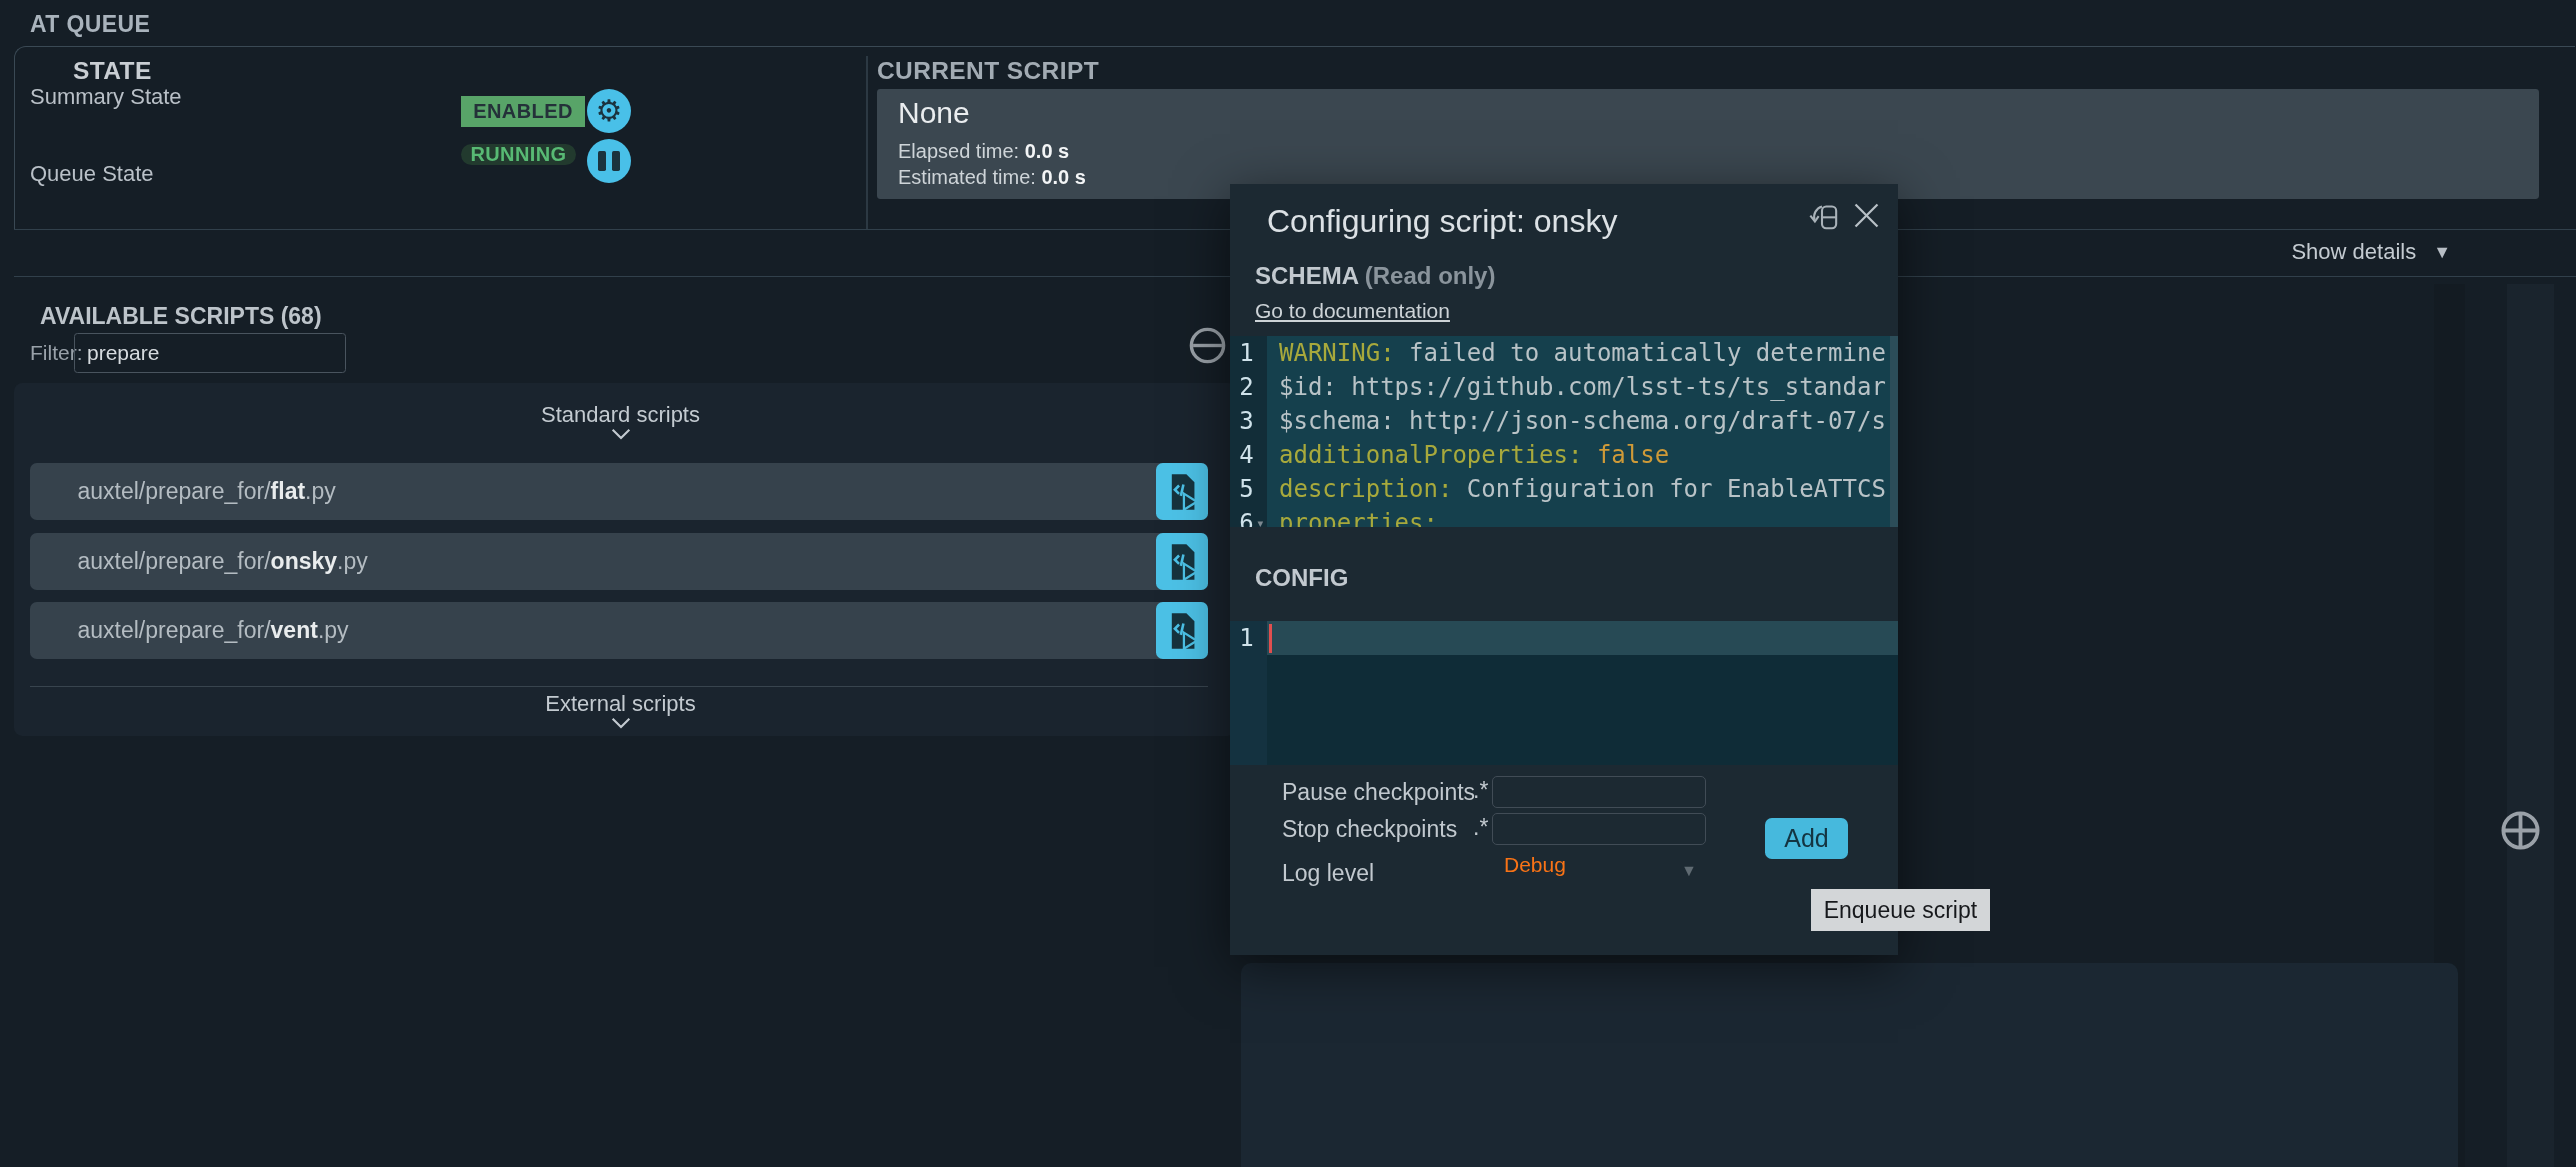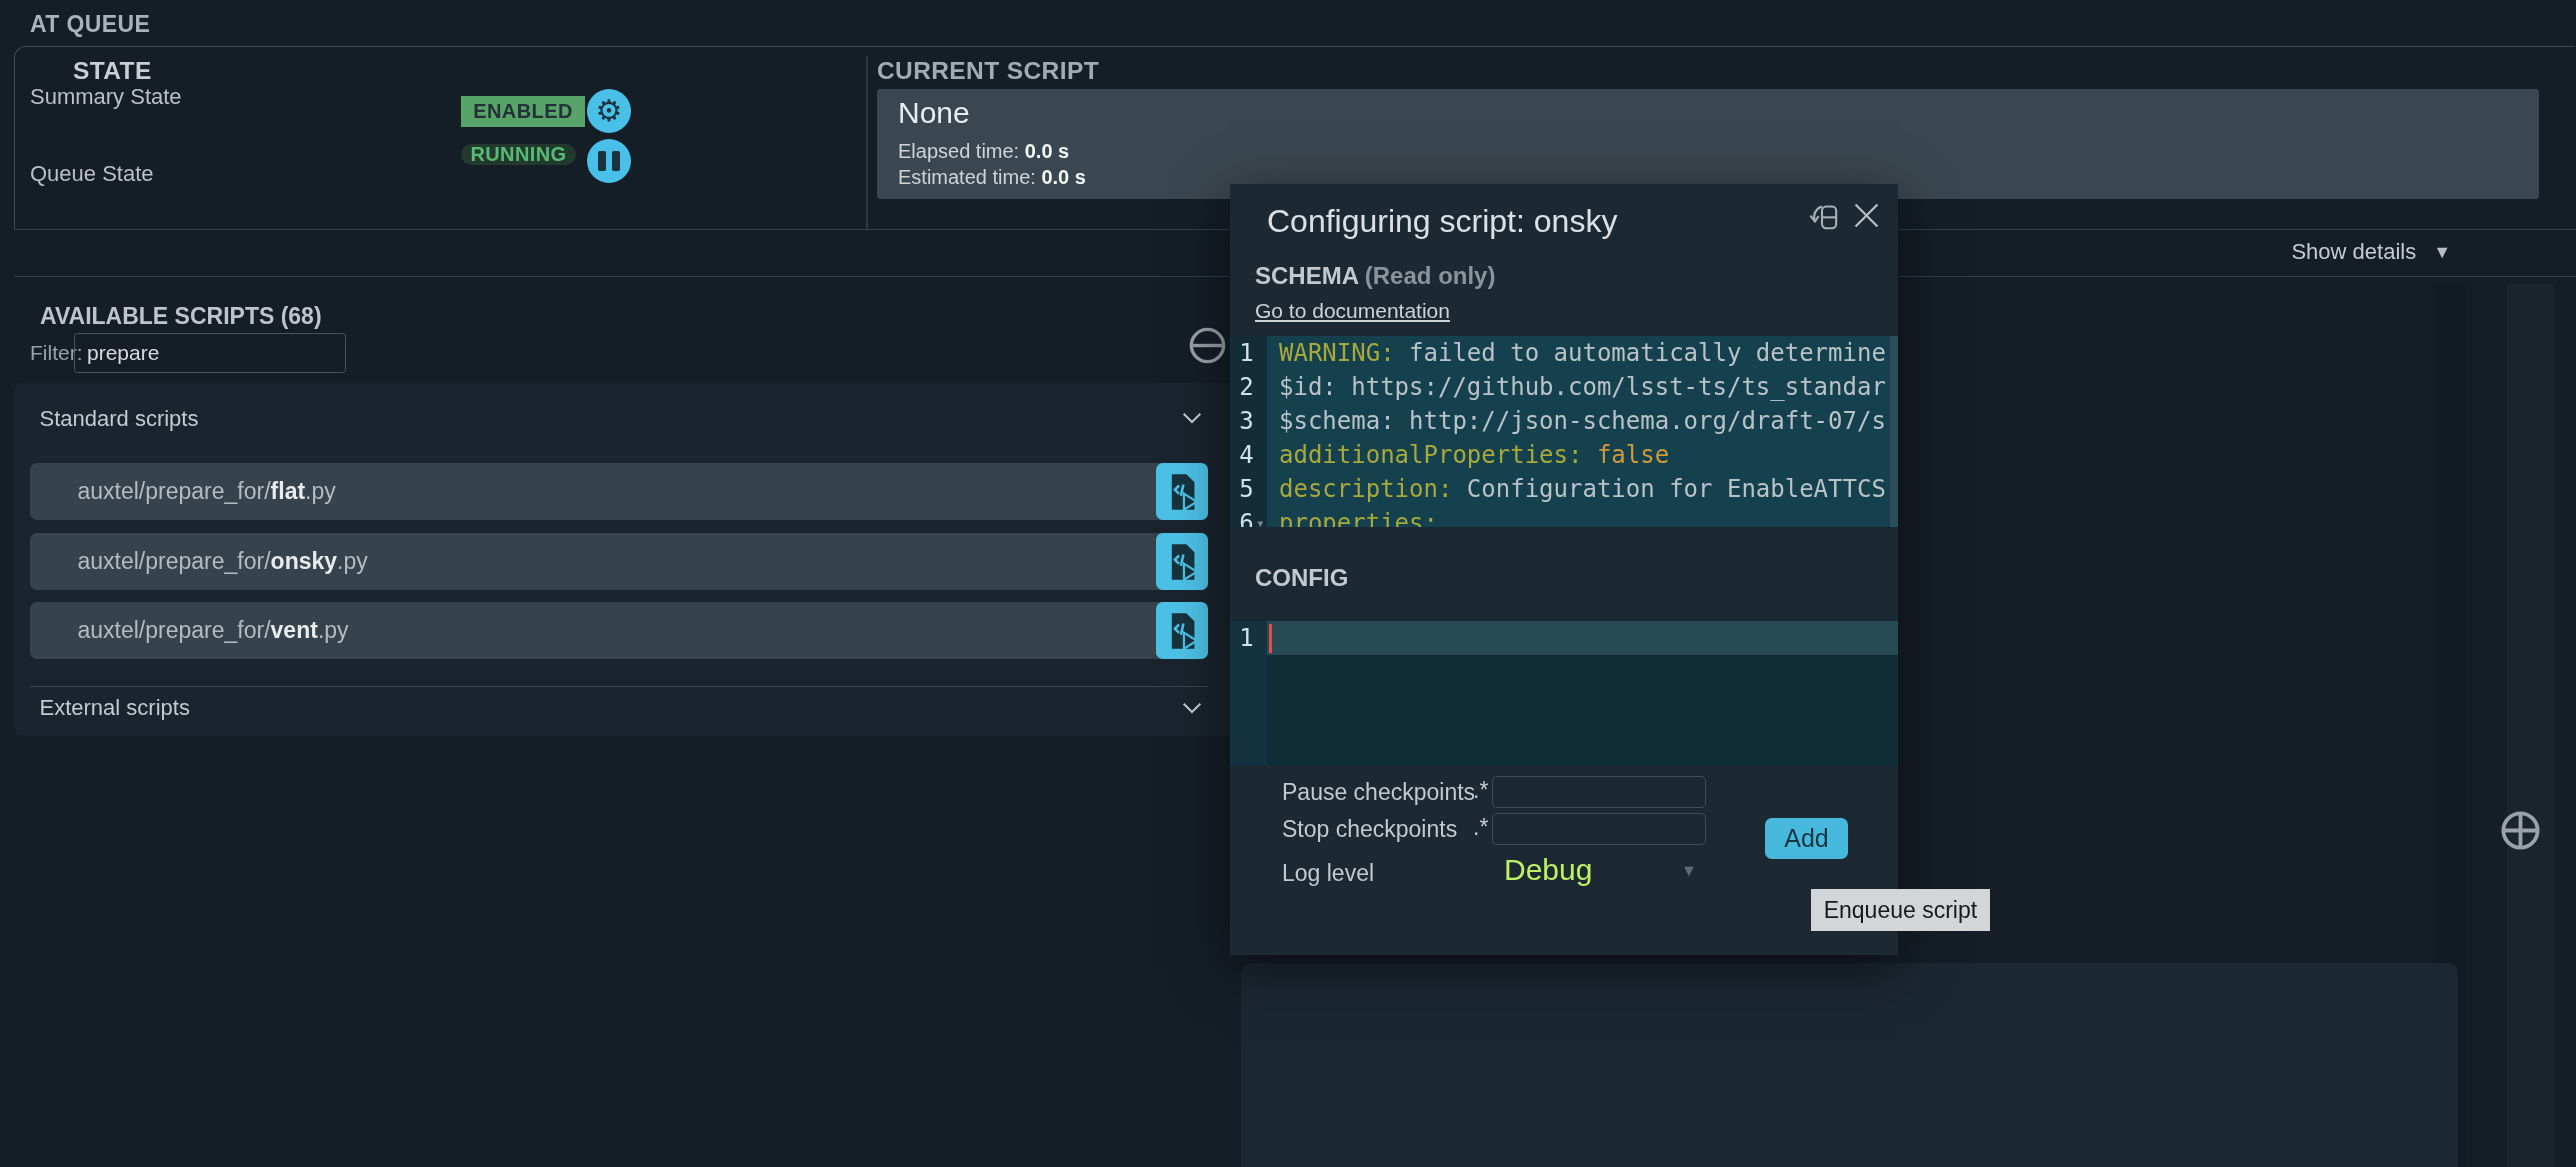--- a/index.html
+++ b/index.html
@@ -48,21 +48,21 @@
   .show-details .tri { font-size:18px; color:#b7bec5; }
 
   
   .avail-heading { left:40px; top:303px; font-size:23px; font-weight:bold; color:#bdc4ca; }
   .filter-label { left:30px; top:341px; font-size:21px; color:#99a1a9; }
   .filter-input { left:74px; top:333px; width:272px; height:40px; background:transparent;
     border:1.7px solid #49545e; border-radius:3.4px; color:#d6dbdf; font-size:21px; padding:0 12px;
     font-family:"Liberation Sans", sans-serif; outline:none; }
   .scripts-panel { left:13.5px; top:383px; width:1222px; height:353px; background:#1a242e; border-radius:8.5px; }
   .group-header { position:absolute; left:26px; right:34px; height:34px; display:flex; align-items:center;
-    justify-content:space-between; cursor:pointer; }
+    justify-content:space-between; cursor:pointer;flex-direction:column; }
   .group-std { top:18.6px; }
   .group-ext { top:308px; }
   .group-label { font-size:22px; color:#c3cad0; }
   .chev svg { display:block; }
   .ext-divider { position:absolute; left:16px; top:303px; width:1178px; height:0.8px; background:#38444e; }
   .script-row { position:absolute; left:16px; width:1178px; height:57px; background:#36424c; border-radius:6.8px; cursor:pointer; }
   .script-row .txt { position:absolute; left:48px; top:0; height:57px; display:flex; align-items:center;
     font-size:23px; color:#b4bcc2; white-space:pre; }
   .script-row .txt b { color:#e9eced; }
   .launch-btn { position:absolute; right:0; top:0; width:52px; height:57px; background:#4cc1e6;
@@ -109,21 +109,21 @@
   .config-heading { left:25px; top:380px; font-size:24px; font-weight:bold; color:#c2c9cf; }
 
   .form-label { position:absolute; left:52px; font-size:23px; color:#c2c9cf; }
   .form-default { position:absolute; left:243px; font-size:23px; color:#c2c9cf; }
   .form-input { position:absolute; left:262px; width:214px; height:32px; background:transparent;
     border:1.7px solid #414c56; border-radius:5px; color:#d6dbdf; font-size:20px; padding:0 8.5px;
     font-family:"Liberation Sans", sans-serif; outline:none; }
   .pause-label { top:595px; } .pause-default { top:593px; } .pause-input { top:592px; }
   .stop-label  { top:632px; } .stop-default  { top:630px; } .stop-input  { top:629px; }
   .log-label { top:676px; }
-  .log-select { position:absolute; left:274px; top:669px; font-size:30px; color:#bef264; cursor:pointer; }
+  .log-select { position:absolute; left:274px; top:669px; font-size:21px; color:#f97316; cursor:pointer; }
   .log-arrow { position:absolute; left:451px; top:678px; font-size:16px; color:#5f6a72; cursor:pointer; }
   .add-btn { position:absolute; left:535px; top:634px; width:83px; height:41px; background:#46b9dd;
     border:none; border-radius:6.8px; font-size:25px; color:#143542; cursor:pointer;
     font-family:"Liberation Sans", sans-serif; }
 
   .tooltip { left:1811px; top:889px; background:#d3d6d8; color:#17191c; font-size:23px;
     padding:7.6px 12.7px; z-index:20; white-space:nowrap; }
 </style>
 </head>
 <body>

